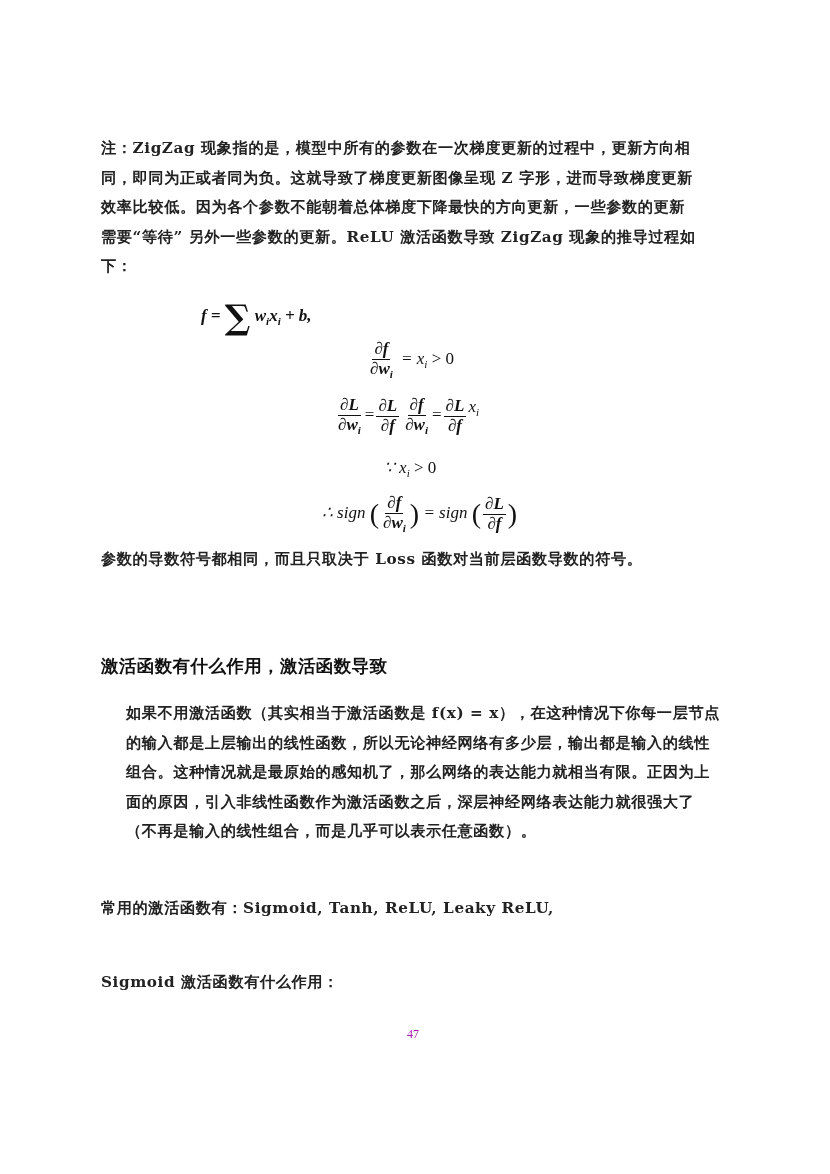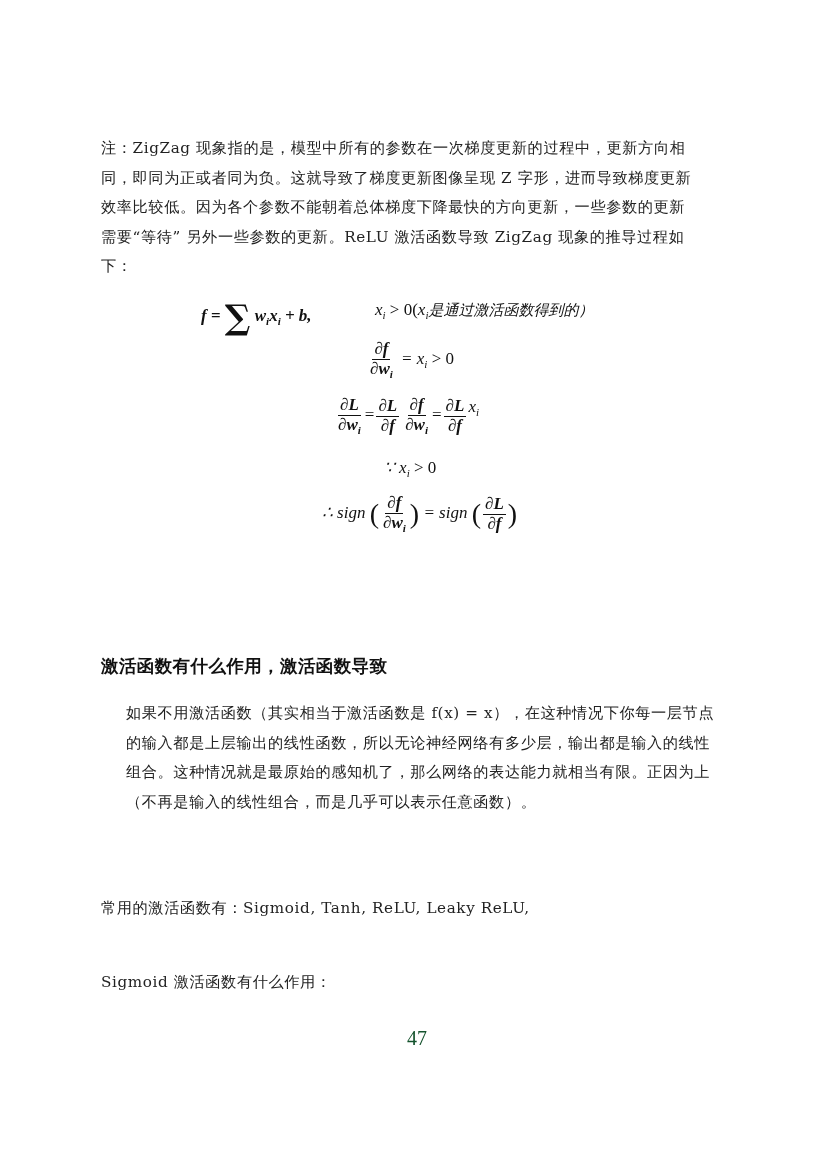--- a/index.html
+++ b/index.html
@@ -1,30 +1,30 @@
 <!DOCTYPE html>
 <html><head>
 <meta charset="utf-8">
 <style>
   html, body { margin: 0; padding: 0; background: #ffffff; }
   body { width: 830px; height: 1174px; position: relative; overflow: hidden; color: #1a1a1a; }
   .page { position: absolute; left: 0; top: 0; width: 830px; height: 1174px; background: #fff; }
   .para { position: absolute; left: 101px; width: 622px; font-family: "DejaVu Serif", "Liberation Serif", serif; font-size: 15.2px; line-height: 29.5px; letter-spacing: 0.6px; color: #222; text-align: justify; }
-  .para .line { display: block; white-space: nowrap; }
+  .para .line { display: block; white-space: nowrap; font-weight: bold; }
   .math { font-family: "Liberation Serif", "DejaVu Serif", serif; font-style: italic; color: #111; }
   .eq { position: absolute; font-family: "Liberation Serif", "DejaVu Serif", serif; font-size: 17px; color: #111; white-space: nowrap; }
   .eq .up { font-style: normal; }
   .frac { display: inline-flex; flex-direction: column; align-items: center; vertical-align: middle; margin: 0 2px; font-style: italic; font-weight: bold; line-height: 1.1; }
   .frac .num { padding: 0 2px; border-bottom: 1.3px solid #111; }
   .frac .den { padding: 0 2px; }
   .paren { font-size: 28px; font-style: normal; vertical-align: middle; font-weight: 300; }
   .sigma { font-size: 34px; font-style: normal; vertical-align: middle; font-family: "DejaVu Serif", serif; }
   sub { font-size: 11px; font-style: italic; }
   .heading { position: absolute; left: 101px; top: 654px; font-family: "DejaVu Sans", "Liberation Sans", sans-serif; font-weight: bold; font-size: 17.5px; letter-spacing: 0.4px; color: #111; white-space: nowrap; }
-  .page-num { position: absolute; left: 407px; top: 1027px; font-family: "Liberation Serif", serif; font-size: 20px; color: #14532d; }
+  .page-num { position: absolute; left: 407px; top: 1027px; font-family: "Liberation Serif", serif; font-size: 12px; color: #a21caf; }
   .watermark { position: absolute; right: 15px; top: 1212px; font-family: "DejaVu Sans", sans-serif; font-size: 11px; color: #8a8a8a; }
   .cn-ital { font-family: "DejaVu Sans", sans-serif; font-style: italic; font-size: 15px; }
 </style>
 </head>
 <body>
 
 <div class="page">
 
   <div class="para" style="top:134px;">
     <span class="line">注：ZigZag 现象指的是，模型中所有的参数在一次梯度更新的过程中，更新方向相</span>
@@ -33,24 +33,20 @@
     <span class="line">需要“等待” 另外一些参数的更新。ReLU 激活函数导致 ZigZag 现象的推导过程如</span>
     <span class="line">下：</span>
   </div>
 
   <div class="eq" style="left:201px; top:297px;font-weight:bold;">
     <span class="math">f</span>
     <span class="up">=</span>
     <span class="sigma">∑</span>
     <span class="math">w</span><sub>i</sub><span class="math">x</span><sub>i</sub>
     <span class="math">+ b,</span>
-  </div>
-  <div class="eq" style="left:375px; top:300px;">
-    <span class="math">x</span><sub>i</sub>
-    <span class="up">&gt; 0(</span><span class="math">x</span><sub>i</sub><span class="cn-ital">是通过激活函数得到的）</span>
   </div>
 
   <div class="eq" style="left:366px; top:340px;">
     <span class="frac">
       <span class="num">∂f</span>
       <span class="den"><span>∂w</span><sub>i</sub></span>
     </span>
     <span class="math">= x</span><sub>i</sub><span class="up"> &gt; 0</span>
   </div>
 
@@ -81,28 +77,30 @@
       <span class="den"><span>∂w</span><sub>i</sub></span>
     </span><span class="paren">)</span>
     <span class="math">= sign</span>
     <span class="paren">(</span><span class="frac">
       <span class="num">∂L</span>
       <span class="den">∂f</span>
     </span><span class="paren">)</span>
   </div>
 
   <div class="para" style="top:545px;">
+    <span class="line">参数的导数符号都相同，而且只取决于 Loss  函数对当前层函数导数的符号。</span>
   </div>
 
   <div class="heading">激活函数有什么作用，激活函数导致</div>
 
   <div class="para" style="top:699px;margin-left:25px;">
     <span class="line">如果不用激活函数（其实相当于激活函数是 f(x) = x），在这种情况下你每一层节点</span>
     <span class="line">的输入都是上层输出的线性函数，所以无论神经网络有多少层，输出都是输入的线性</span>
     <span class="line">组合。这种情况就是最原始的感知机了，那么网络的表达能力就相当有限。正因为上</span>
+    <span class="line">面的原因，引入非线性函数作为激活函数之后，深层神经网络表达能力就很强大了</span>
     <span class="line">（不再是输入的线性组合，而是几乎可以表示任意函数）。</span>
   </div>
 
   <div class="para" style="top:894px;">
     <span class="line">常用的激活函数有：Sigmoid, Tanh, ReLU, Leaky ReLU,</span>
   </div>
 
   <div class="para" style="top:968px;">
     <span class="line">Sigmoid 激活函数有什么作用：</span>
   </div>

